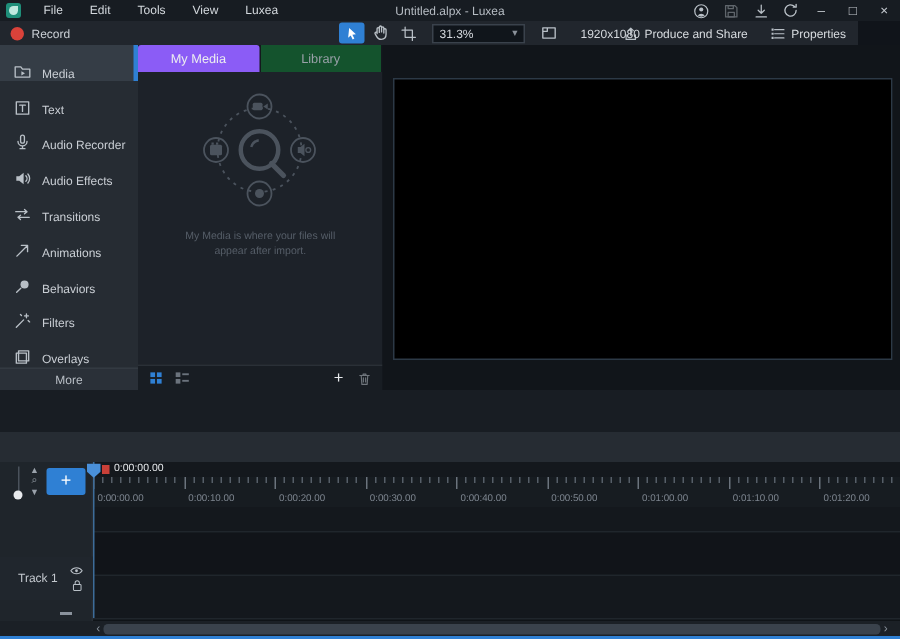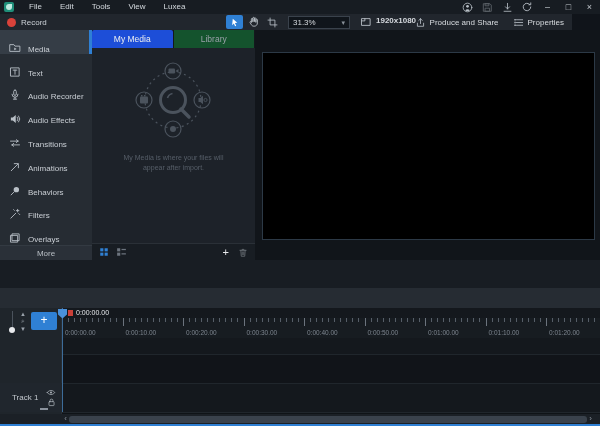--- a/index.html
+++ b/index.html
@@ -26,37 +26,37 @@
   .toolbar2 { left:0; top:14px; width:572px; height:16px; background:#21262d;
               display:flex; align-items:center; }
   .record-btn { display:flex; align-items:center; gap:5px; padding-left:7px; }
   .record-dot { width:9px; height:9px; border-radius:50%; background:#d9423a; }
   .center-tools { position:absolute; left:226px; display:flex; align-items:center; gap:2px; }
   .tool-btn { width:17px; height:14px; display:flex; align-items:center; justify-content:center; border-radius:2px; }
   .tool-btn.active { background:#2f80d4; }
   .zoom-box { width:62px; height:13px; margin-left:5px; background:#10151b; border:1px solid #3a424c;
               display:flex; align-items:center; justify-content:space-between; padding:0 4px; color:#d4d8dd; }
   .chev { color:#8a919a; font-size:7px; line-height:7px; }
-  .canvas-size { display:flex; align-items:flex-start; gap:4px; margin-left:8px; color:#d4d8dd;font-weight:bold; }
+  .canvas-size { display:flex; align-items:center; gap:15px; margin-left:8px; color:#d4d8dd; }
   .right-tools { margin-left:auto; display:flex; align-items:center; gap:14px; padding-right:8px; }
   .label-btn { display:flex; align-items:center; gap:4px; color:#d8dce0;justify-content:center; }
 
   
   .sidebar { left:0; top:30px; width:92px; height:230px; background:#262c33; }
   .side-item { height:23.8px; display:flex; align-items:flex-end; gap:7px; padding-left:9px; position:relative; color:#c9ced4; }
   .side-item.active { background:#353d46; }
   .side-item.active::after { content:""; position:absolute; right:0; top:0; bottom:0; width:3px; background:#2f80d4; }
   .more-btn { position:absolute; left:0; bottom:0; width:92px; height:15px; background:#2a3038;
               border-top:1px solid #333a42; text-align:center; line-height:15px; color:#b9bfc6; }
 
   
   .media-panel { left:92px; top:30px; width:163px; height:230px; background:#1d2229; }
   .tabbar { height:18px; background:#14181d; display:flex; }
   .tab { flex:1; text-align:center; line-height:18px; color:#9aa1a9; background:#14532d; margin-right:1px; font-size:8.5px; }
-  .tab.active { background:#1d4ed8; color:#eceef0; border-radius:2px 2px 0 0; }
+  .tab.active { background:#8b5cf6; color:#eceef0; border-radius:2px 2px 0 0; }
   .hint { position:absolute; left:0; width:163px; text-align:center; color:#565e68; font-size:7px; }
   .import-btn { position:absolute; left:31px; top:182px; width:100px; height:17px; background:#2f80d4;
                 color:#fff; font-size:9px; text-align:center; line-height:17px; border-radius:2px; }
   .media-foot { position:absolute; left:0; bottom:0; width:163px; height:17px; background:#181d23;
                 border-top:1px solid #2a3037; display:flex; align-items:center; gap:7px; padding:0 7px; }
   .foot-right { margin-left:auto; display:flex; gap:9px; align-items:center; }
   .plus-glyph { color:#e8eaed; font-size:11px; line-height:11px; }
 
   
   .preview { left:255px; top:30px; width:345px; height:230px; background:#11151a; }
@@ -80,21 +80,21 @@
   .ruler { position:absolute; left:62px; top:10px; width:538px; height:30px; background:#171c21; }
   .tick { position:absolute; top:0; width:1px; height:4px; background:#565e68; }
   .tick.major { height:8px; background:#6b737d; }
   .ruler-label { position:absolute; top:11px; color:#7d858f; font-size:6.5px; white-space:nowrap; }
   .lane { position:absolute; left:62px; width:538px; }
   .hline { position:absolute; left:0; width:600px; height:1px; background:#20262c; }
   .playhead-line { position:absolute; left:62px; top:0; width:1px; height:104px; background:#3d6c99; }
   .ph-flag { position:absolute; left:58px; top:0.5px; }
   .ph-red { position:absolute; left:68px; top:1.5px; width:5px; height:6px; background:#c94038; }
   .ph-time { position:absolute; left:76px; top:1px; color:#e4e7ea; font-size:7px; }
-  .track-row { position:absolute; left:0; top:75px; width:62px; height:29px; background:#20262d; display:flex; align-items:center; }
+  .track-row { position:absolute; left:0; top:63px; width:62px; height:29px; background:#20262d; display:flex; align-items:center; }
   .track-name { padding-left:12px; color:#c3c8ce; }
   .track-icons { margin-left:auto; padding-right:6px; display:flex; flex-direction:column; gap:2px; align-items:center; }
   .hscroll { position:absolute; left:0; top:106px; width:600px; height:10px; background:#1b2026; display:flex; align-items:center; }
   .hs-arrow { color:#8a929c; font-size:8px; line-height:10px; width:7px; text-align:center; }
   .hs-thumb { height:7px; width:518px; background:#3a424c; border-radius:3px; }
   .resize-grip { position:absolute; left:40px; top:100px; width:8px; height:2px; background:#8a929c; }
   .bottom-accent { position:absolute; left:0; top:116px; width:600px; height:2px; background:#2f80d4; }
 
   .ic { stroke:#b9c0c7; fill:none; stroke-width:1.2; stroke-linecap:round; stroke-linejoin:round; }
   .icf { fill:#b9c0c7; stroke:none; }
@@ -102,20 +102,21 @@
 </head>
 <body>
 
 <div class="titlebar abs">
   <span class="app-logo"></span>
   <span class="menu-item">File</span>
   <span class="menu-item">Edit</span>
   <span class="menu-item">Tools</span>
   <span class="menu-item">View</span>
   <span class="menu-item">Luxea</span>
+  <span class="win-title">Untitled.alpx - Luxea</span>
   <span class="tb-icons">
     <span class="tb-ic">
       <svg width="11" height="11" viewBox="0 0 16 16">
           <circle class="ic" cx="8" cy="8" r="6.3"></circle>
           <circle class="icf" cx="8" cy="6.3" r="2"></circle>
           <path class="icf" d="M4.6 12.2a4.2 4.2 0 0 1 6.8 0 6.3 6.3 0 0 1-6.8 0z"></path>
         </svg>
     </span>
     <span class="tb-ic" style="opacity:.45">
       <svg width="11" height="11" viewBox="0 0 16 16">

